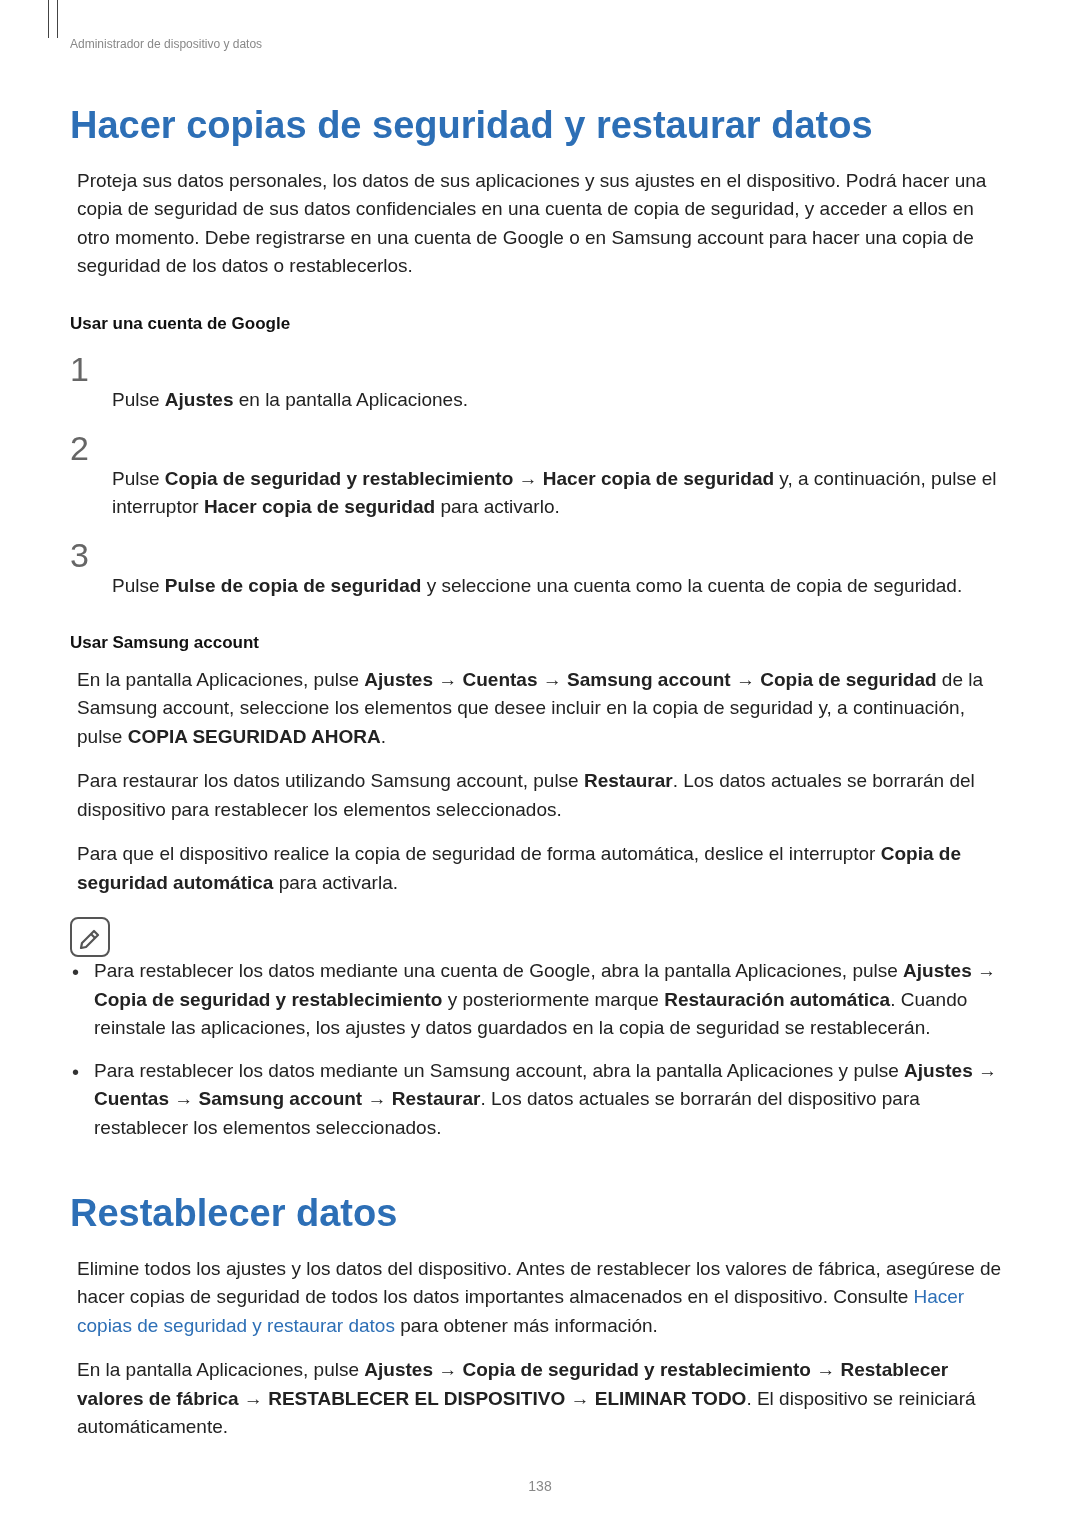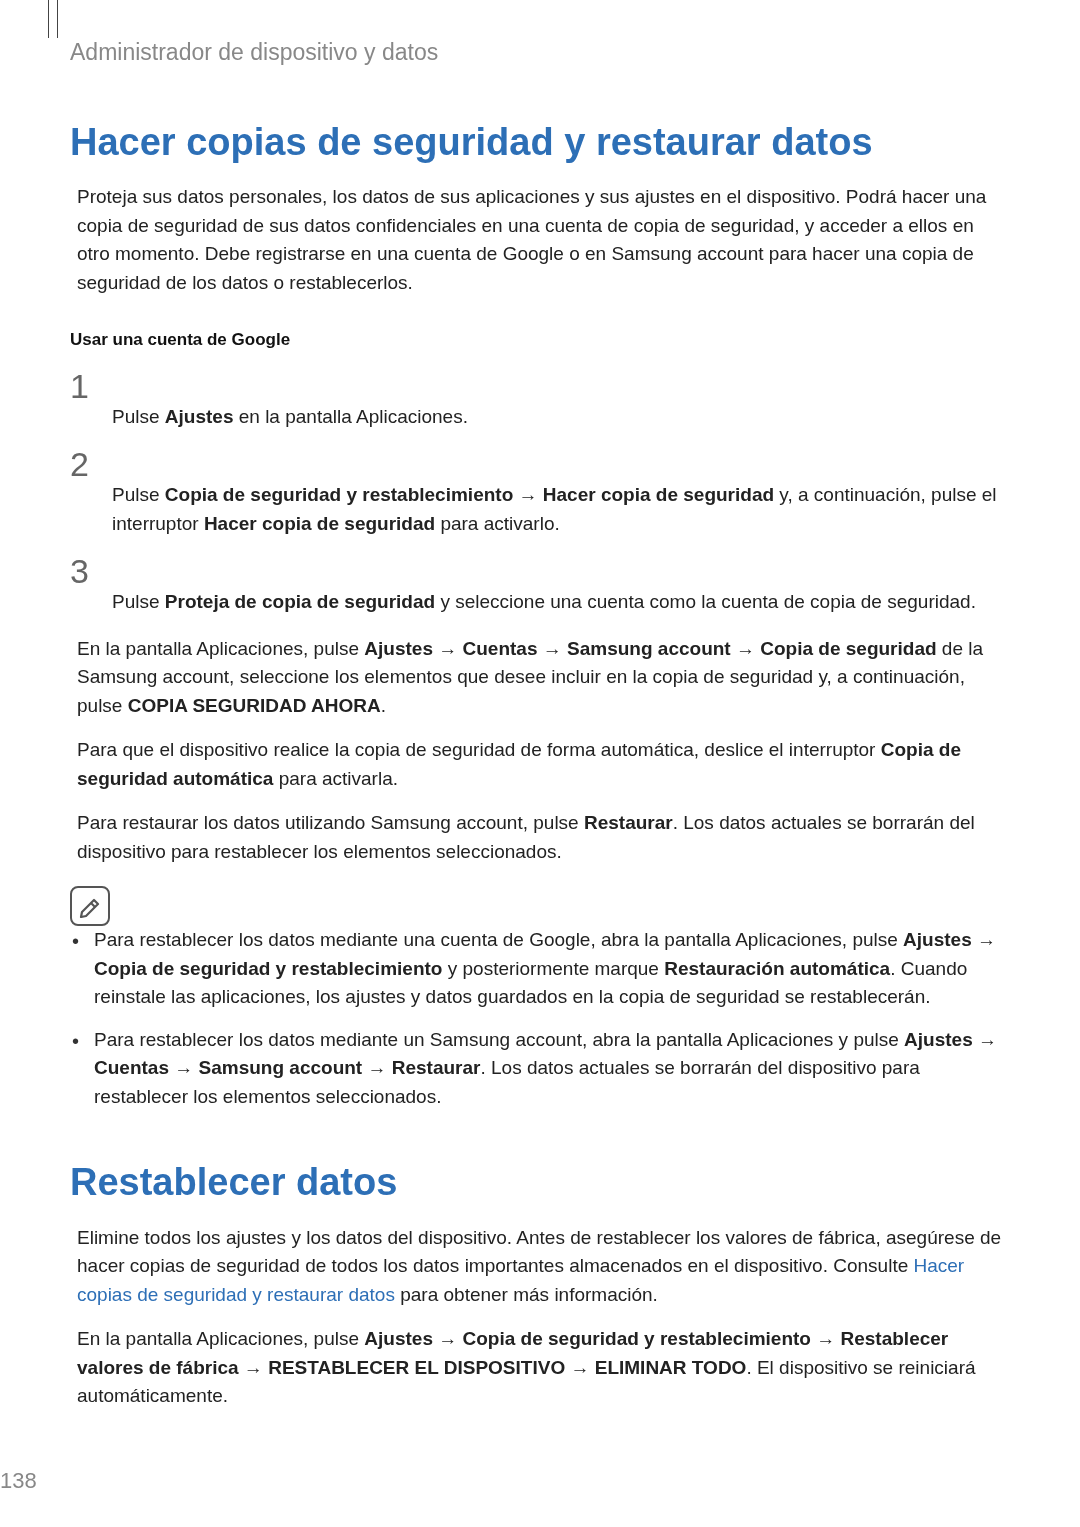--- a/index.html
+++ b/index.html
@@ -21,21 +21,21 @@
     position: absolute;
     top: 0;
     left: 48px;
     width: 8px;
     height: 38px;
     border-left: 1px solid #444;
     border-right: 1px solid #444;
   }
   .breadcrumb {
     color: #888;
-    font-size: 23px;
+    font-size: 12px;
     margin-bottom: 50px;
     margin-left: 0px;
   }
   h1 {
     color: #2d6fb6;
     font-weight: 700;
     font-size: 38px;
     margin: 35px 0 18px 0;
     line-height: 1.2;
   }
@@ -112,23 +112,23 @@
     cursor: pointer;
   }
   .arrow {
     font-weight: 400;
   }
   .page-num {
     position: absolute;
     bottom: 30px;
     left: 0;
     right: 0;
-    text-align: left;
+    text-align: center;
     color: #888;
-    font-size: 22px;
+    font-size: 14px;
   }
 </style>
 </head>
 <body>
 
 <div class="page">
   <div class="left-tab"></div>
 
   <div class="breadcrumb">Administrador de dispositivo y datos</div>
 
@@ -148,35 +148,36 @@
   <div class="step">
     <div class="num">2</div>
     <div class="txt">
       <span>Pulse </span><strong>Copia de seguridad y restablecimiento</strong><span class="arrow"> → </span><strong>Hacer copia de seguridad</strong><span> y, a continuación, pulse el interruptor </span><strong>Hacer copia de seguridad</strong><span> para activarlo.</span>
     </div>
   </div>
 
   <div class="step">
     <div class="num">3</div>
     <div class="txt">
-      <span>Pulse </span><strong>Proteja de copia de seguridad</strong><span> y seleccione una cuenta como la cuenta de copia de seguridad.</span>
-    </div>
-  </div>
-
+      <span>Pulse </span><strong>Pulse de copia de seguridad</strong><span> y seleccione una cuenta como la cuenta de copia de seguridad.</span>
+    </div>
+  </div>
+
+  <h2>Usar Samsung account</h2>
 
   <p>
     <span>En la pantalla Aplicaciones, pulse </span><strong>Ajustes</strong><span class="arrow"> → </span><strong>Cuentas</strong><span class="arrow"> → </span><strong>Samsung account</strong><span class="arrow"> → </span><strong>Copia de seguridad</strong><span> de la Samsung account, seleccione los elementos que desee incluir en la copia de seguridad y, a continuación, pulse </span><strong>COPIA SEGURIDAD AHORA</strong><span>.</span>
   </p>
 
   <p>
+    <span>Para restaurar los datos utilizando Samsung account, pulse </span><strong>Restaurar</strong><span>. Los datos actuales se borrarán del dispositivo para restablecer los elementos seleccionados.</span>
+  </p>
+
+  <p>
     <span>Para que el dispositivo realice la copia de seguridad de forma automática, deslice el interruptor </span><strong>Copia de seguridad automática</strong><span> para activarla.</span>
-  </p>
-
-  <p>
-    <span>Para restaurar los datos utilizando Samsung account, pulse </span><strong>Restaurar</strong><span>. Los datos actuales se borrarán del dispositivo para restablecer los elementos seleccionados.</span>
   </p>
 
   <div class="note-box">
     <div class="note-icon">
       <svg viewBox="0 0 24 24" fill="none" stroke="#555" stroke-width="2.2">
         <path d="M4 18 L16 6 L20 10 L8 22 L3 23 L4 18 Z" stroke-linejoin="round"></path>
         <line x1="13" y1="9" x2="17" y2="13"></line>
       </svg>
     </div>
     <div class="note-content">

